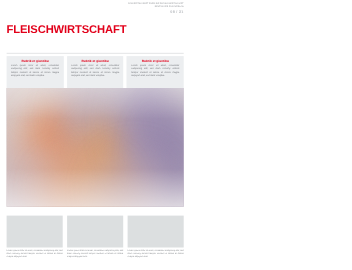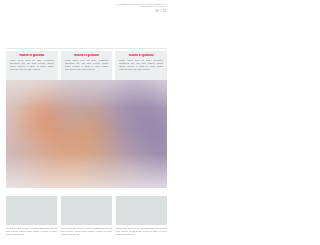--- a/index.html
+++ b/index.html
@@ -104,20 +104,21 @@
 <div class="page">
 
   <div class="header">
     <div class="meta">
       <span class="meta-line">FACHZEITSCHRIFT FUER DIE FLEISCHWIRTSCHAFT</span>
       <span class="meta-line">DEUTSCHER FACHVERLAG</span>
       <span class="meta-issue">08 / 21</span>
     </div>
   </div>
 
+  <div class="title">FLEISCHWIRTSCHAFT</div>
 
   <div class="rule"></div>
 
   <div class="cards">
     <div class="card">
       <div class="card-h">Rubrik et giuntibu</div>
       <div class="card-b">Lorem ipsum dolor sit amet, consetetur sadipscing elitr, sed diam nonumy eirmod tempor invidunt ut labore et dolore magna aliquyam erat, sed diam voluptua.</div>
     </div>
     <div class="card">
       <div class="card-h">Rubrik et giuntibu</div>

